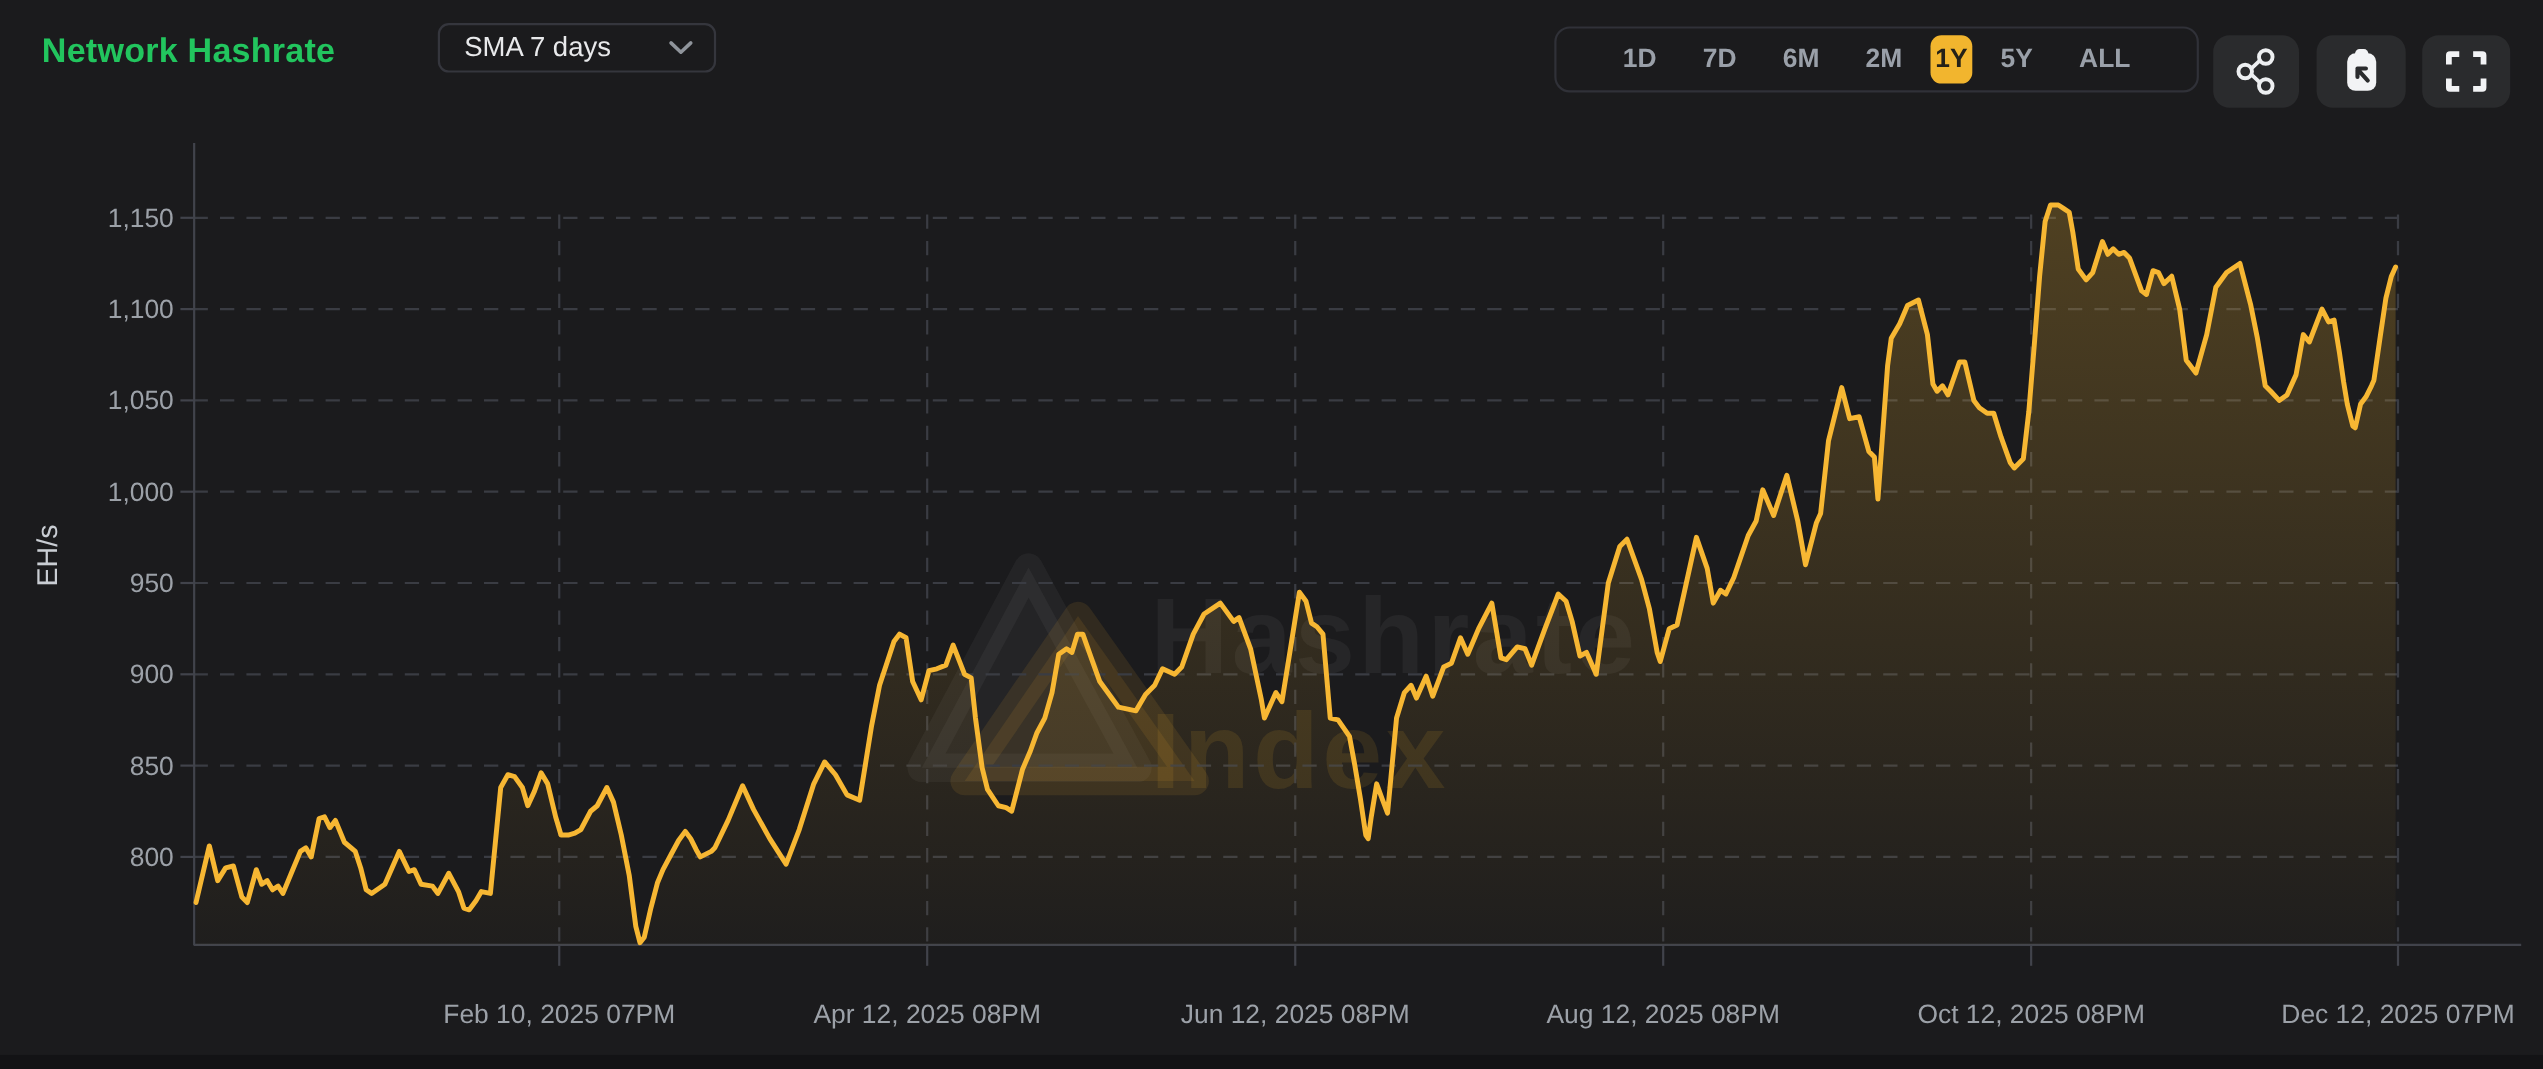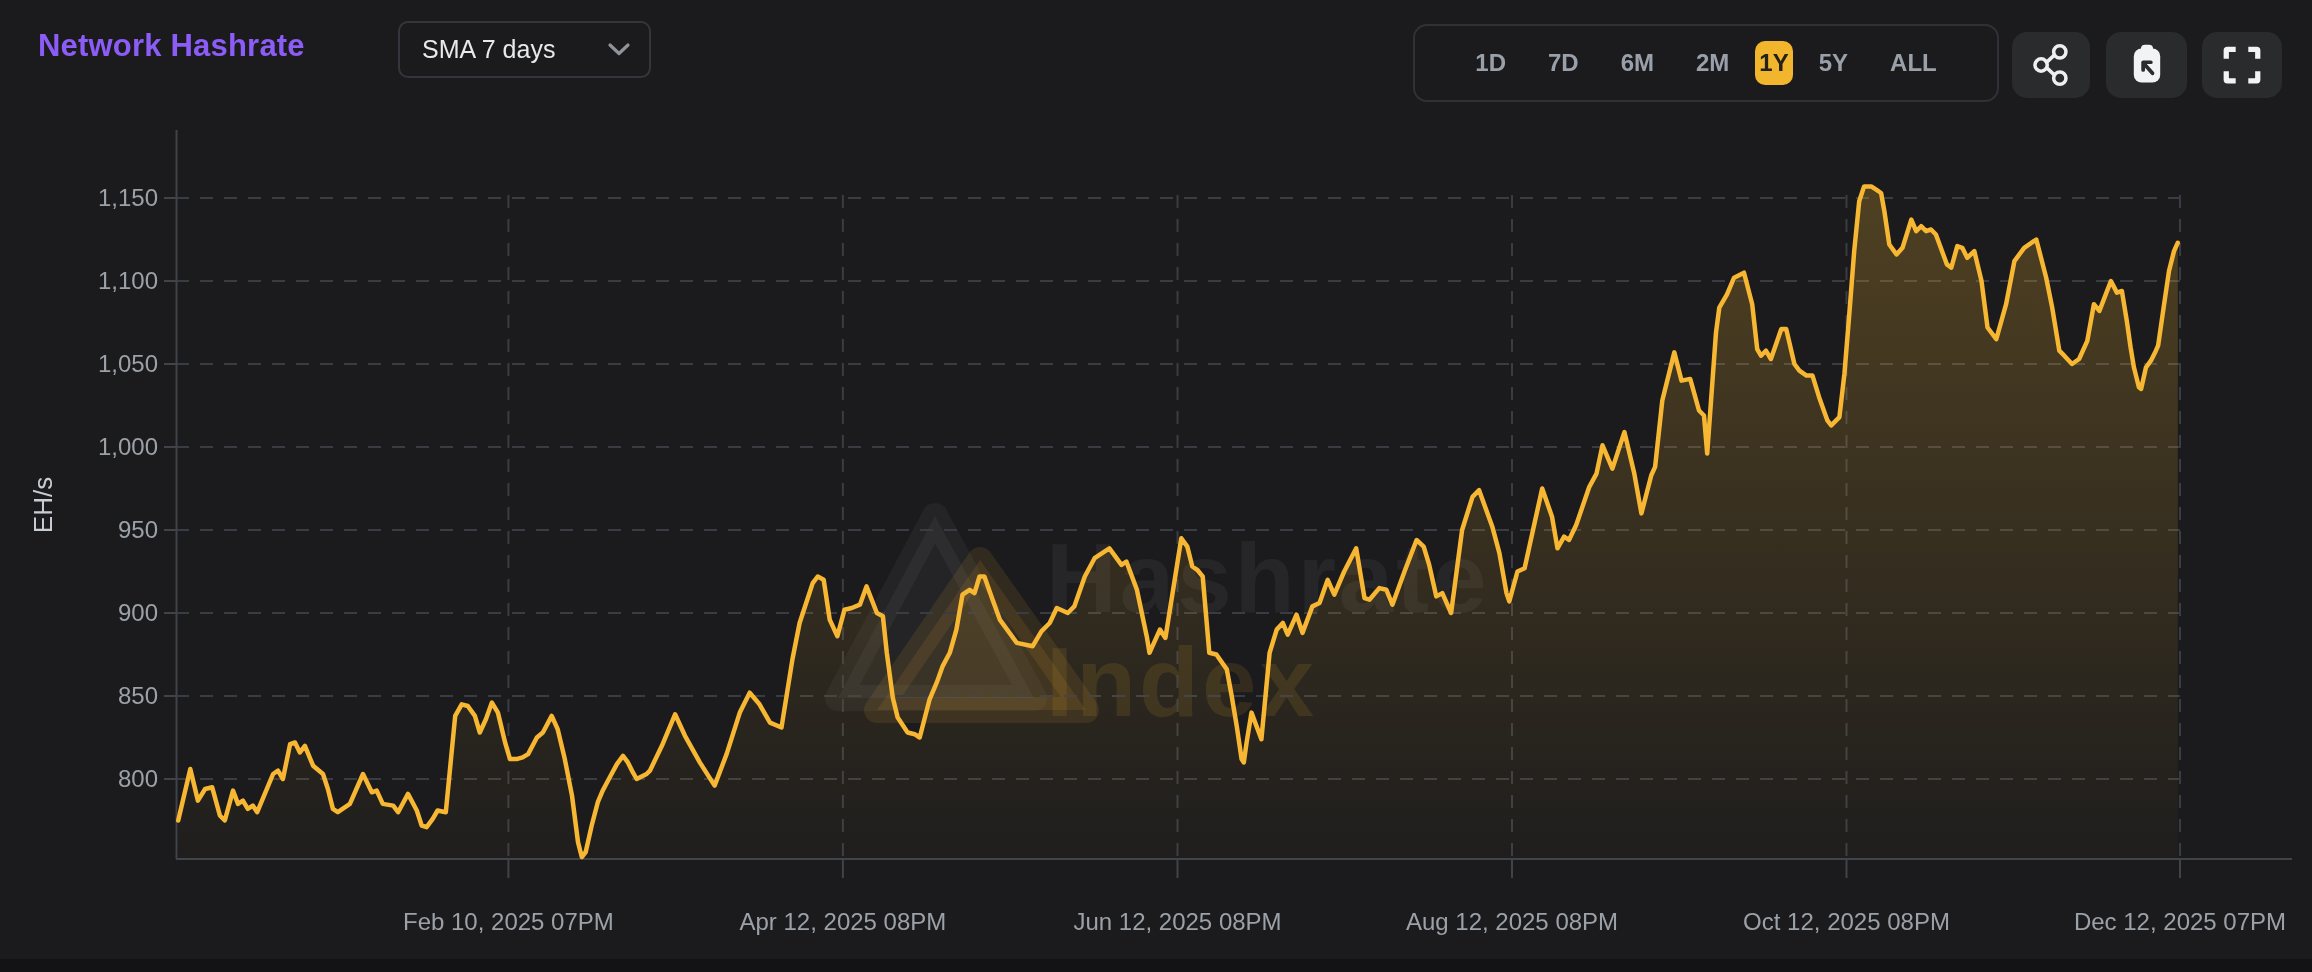--- a/index.html
+++ b/index.html
@@ -1,25 +1,25 @@
 <!DOCTYPE html>
 <html><head>
 <meta charset="utf-8">
 <style>
   html,body{margin:0;padding:0;background:#1b1b1d;}
   body{width:2312px;height:972px;position:relative;overflow:hidden;
        font-family:"Liberation Sans", sans-serif;}
   .page-title{position:absolute;left:38px;top:28px;font-size:31px;font-weight:700;
-       color:#8b5cf6;letter-spacing:.2px;}
-  .dropdown{position:absolute;left:398px;top:21px;width:253px;height:57px;
+       color:#22c55e;letter-spacing:.2px;}
+  .dropdown{position:absolute;left:398px;top:21px;width:253px;height:45px;
        background:transparent;border:2px solid #35363d;border-radius:10px;
        display:flex;align-items:center;justify-content:space-between;
        padding:0 18px 0 22px;cursor:pointer;box-sizing:border-box;}
   .dropdown span{font-size:25px;color:#e8e9eb;}
-  .range-group{position:absolute;left:1413px;top:24px;width:586px;height:78px;
+  .range-group{position:absolute;left:1413px;top:24px;width:586px;height:60px;
        border:2px solid #303138;border-radius:14px;display:flex;align-items:center;
        justify-content:center;box-sizing:border-box;background:#1b1b1d;}
   .range-btn{height:44px;border:none;background:transparent;color:#9aa0a9;
        font-size:24px;font-weight:600;font-family:inherit;padding:0 16px;margin:0 5px;
        border-radius:10px;cursor:pointer;display:flex;align-items:center;}
   .range-btn.active{background:#f2b52e;color:#242118;font-weight:700;padding:0 4px;}
   .icon-btn{position:absolute;top:32px;height:66px;background:#2a2b2d;border:none;
        border-radius:15px;display:flex;align-items:center;justify-content:center;cursor:pointer;}
   .icon-btn.share{left:2012px;width:78px;}
   .icon-btn.clip{left:2106px;width:81px;}

